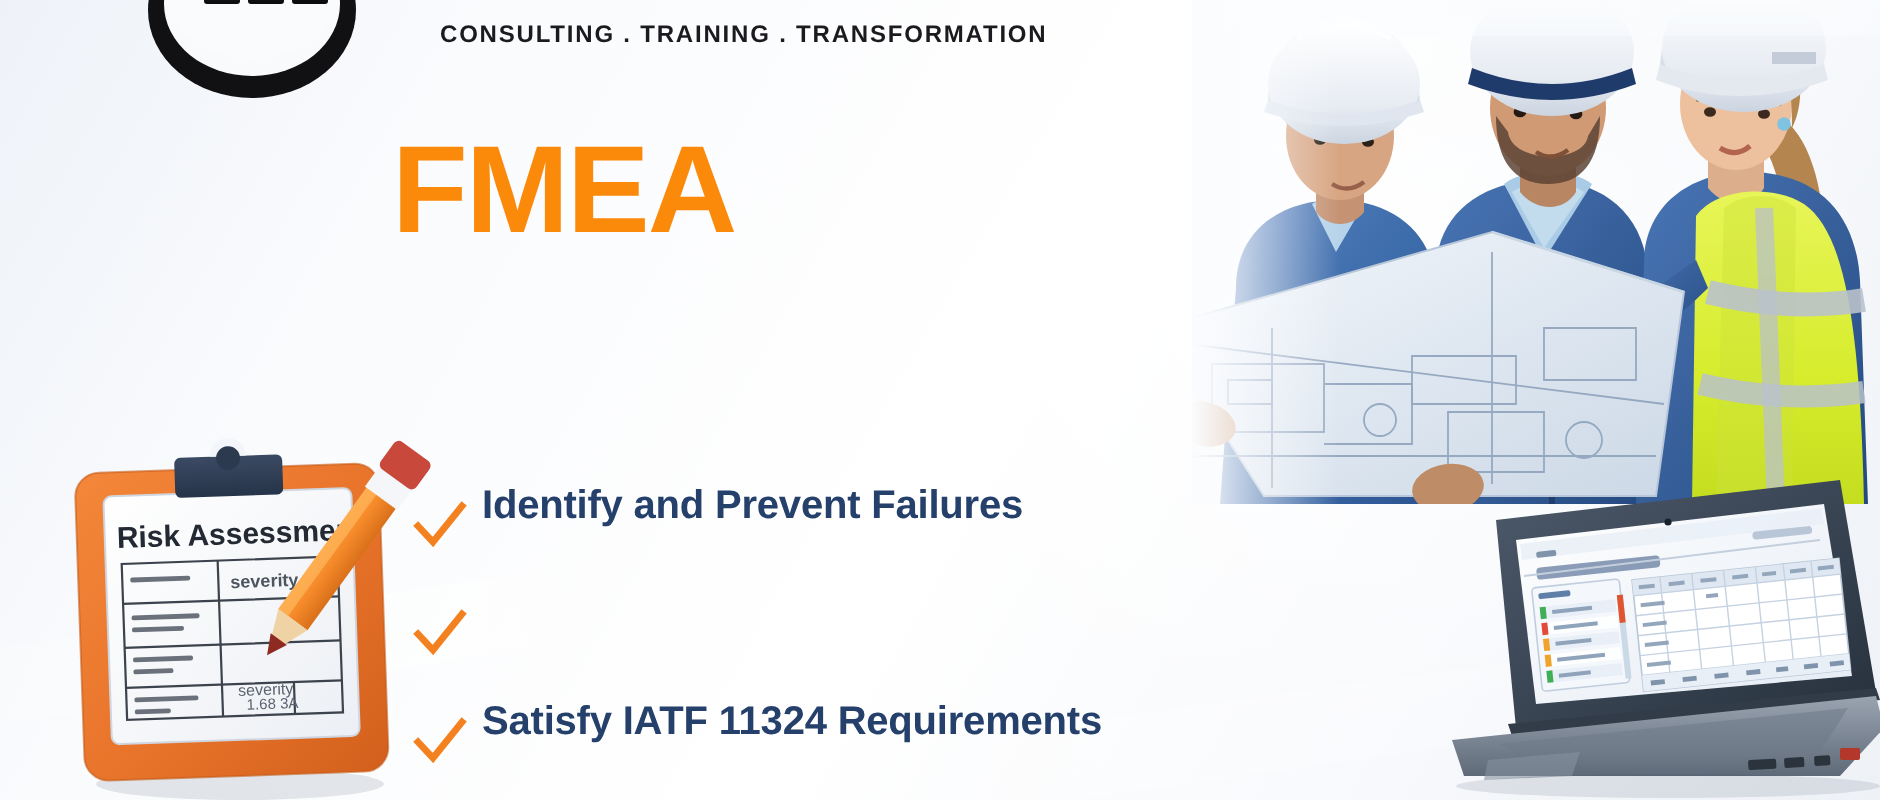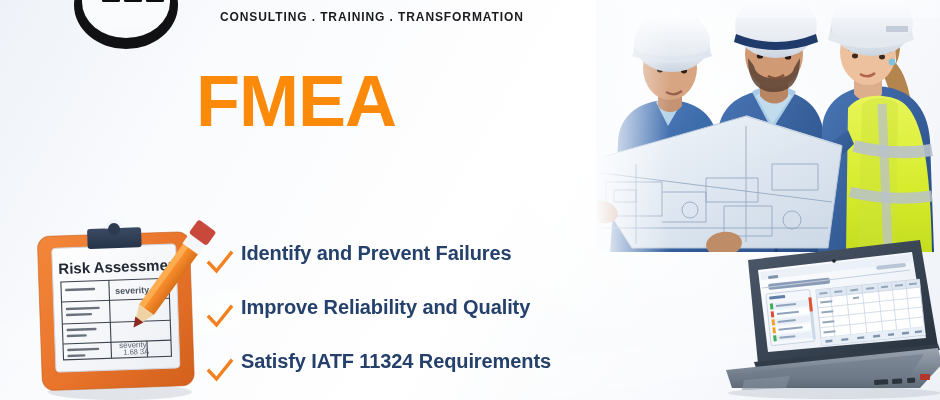--- a/index.html
+++ b/index.html
@@ -32,21 +32,21 @@
   }
   #logo-tagline {
     position:absolute; left:162px; top:52px;
     font-size:12px; font-weight:bold; letter-spacing:.9px;
     color:#1b1b1f; white-space:nowrap;
   }
 
   
   #headline {
     position:absolute; left:196px; top:65px;
-    font-size:72px; font-weight:bold; line-height:1;
+    font-size:62px; font-weight:bold; line-height:1;
     color:#fc8a0a; letter-spacing:-1px;
   }
   #subhead {
     position:absolute; left:112px; top:166px;
     font-size:30.5px; font-weight:400; line-height:1.15;
     color:#23406b; letter-spacing:.1px; white-space:nowrap;
   }
 
   
   #bullets { position:absolute; left:205px; top:240px; width:470px; }
@@ -282,21 +282,20 @@
       <svg class="tick" viewBox="0 0 30 30">
         <path d="M4 15 L11.5 23 L26 5" stroke="#f4811f" stroke-width="3.4" fill="none" stroke-linecap="square"></path>
       </svg>
       <div class="btxt">Identify and Prevent Failures</div>
     </div>
 
     <div class="bullet">
       <svg class="tick" viewBox="0 0 30 30">
         <path d="M4 15 L11.5 23 L26 5" stroke="#f4811f" stroke-width="3.4" fill="none" stroke-linecap="square"></path>
       </svg>
-      <div class="btxt">Improve Reliability and Quality</div>
     </div>
 
     <div class="bullet">
       <svg class="tick" viewBox="0 0 30 30">
         <path d="M4 15 L11.5 23 L26 5" stroke="#f4811f" stroke-width="3.4" fill="none" stroke-linecap="square"></path>
       </svg>
       <div class="btxt">Satisfy IATF 11324 Requirements</div>
     </div>
   </div>
 

